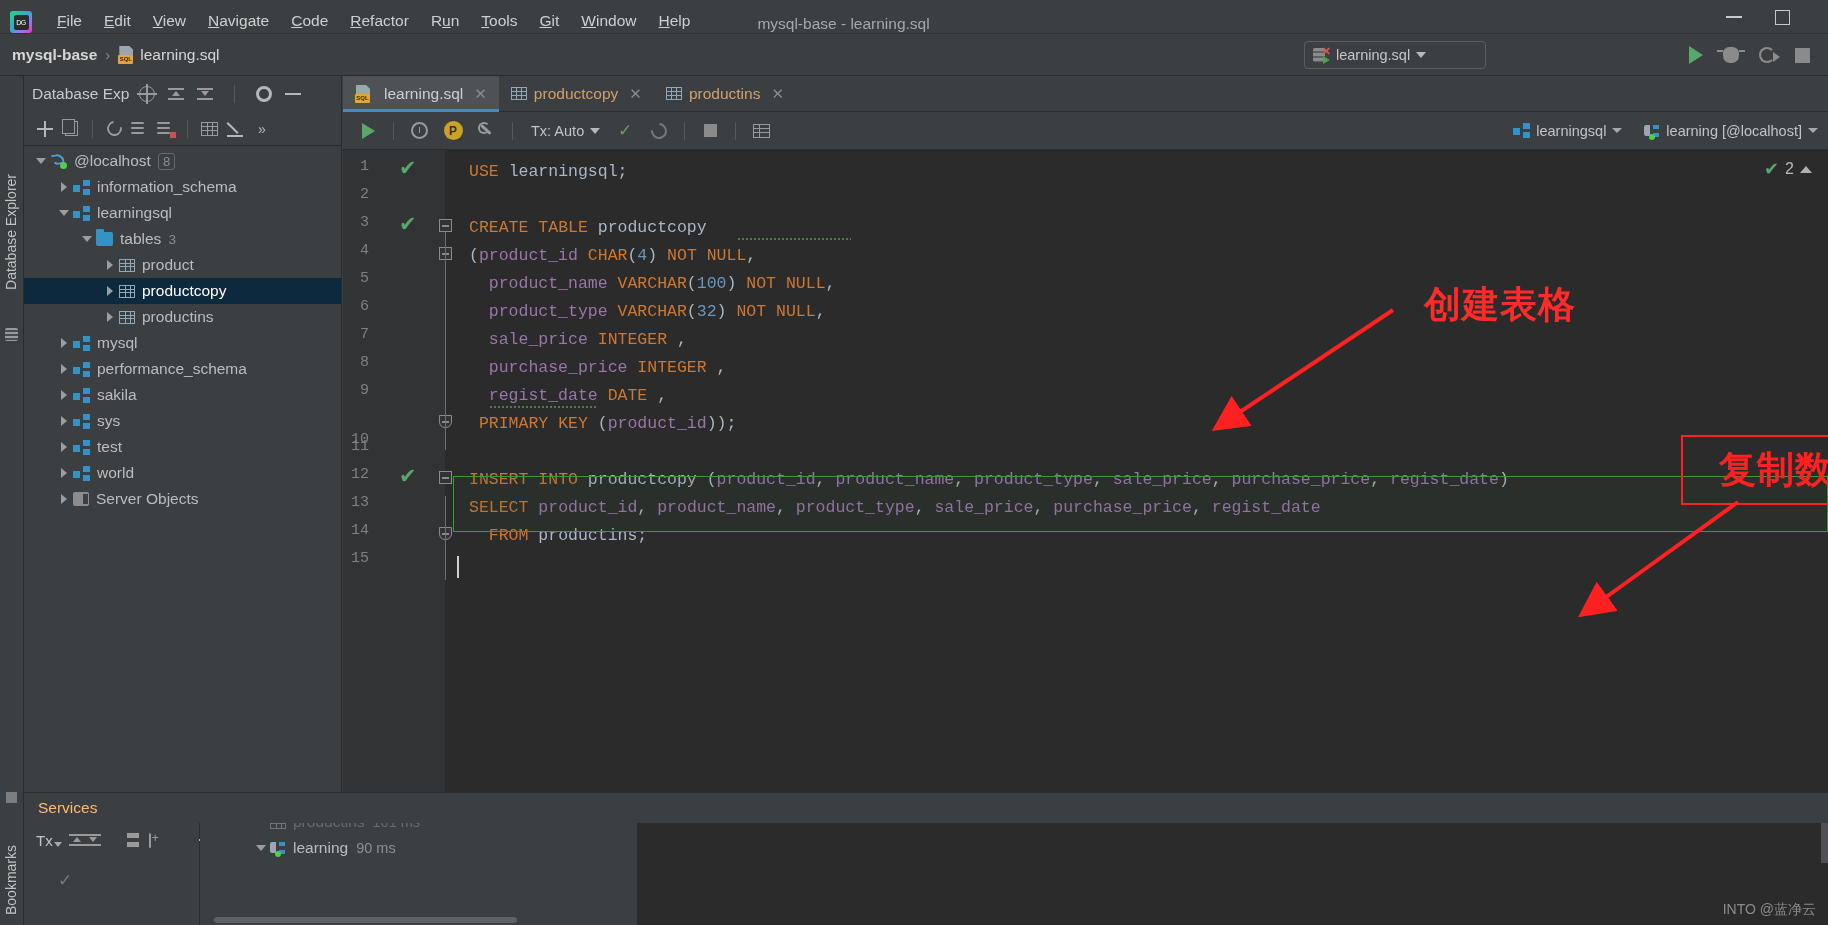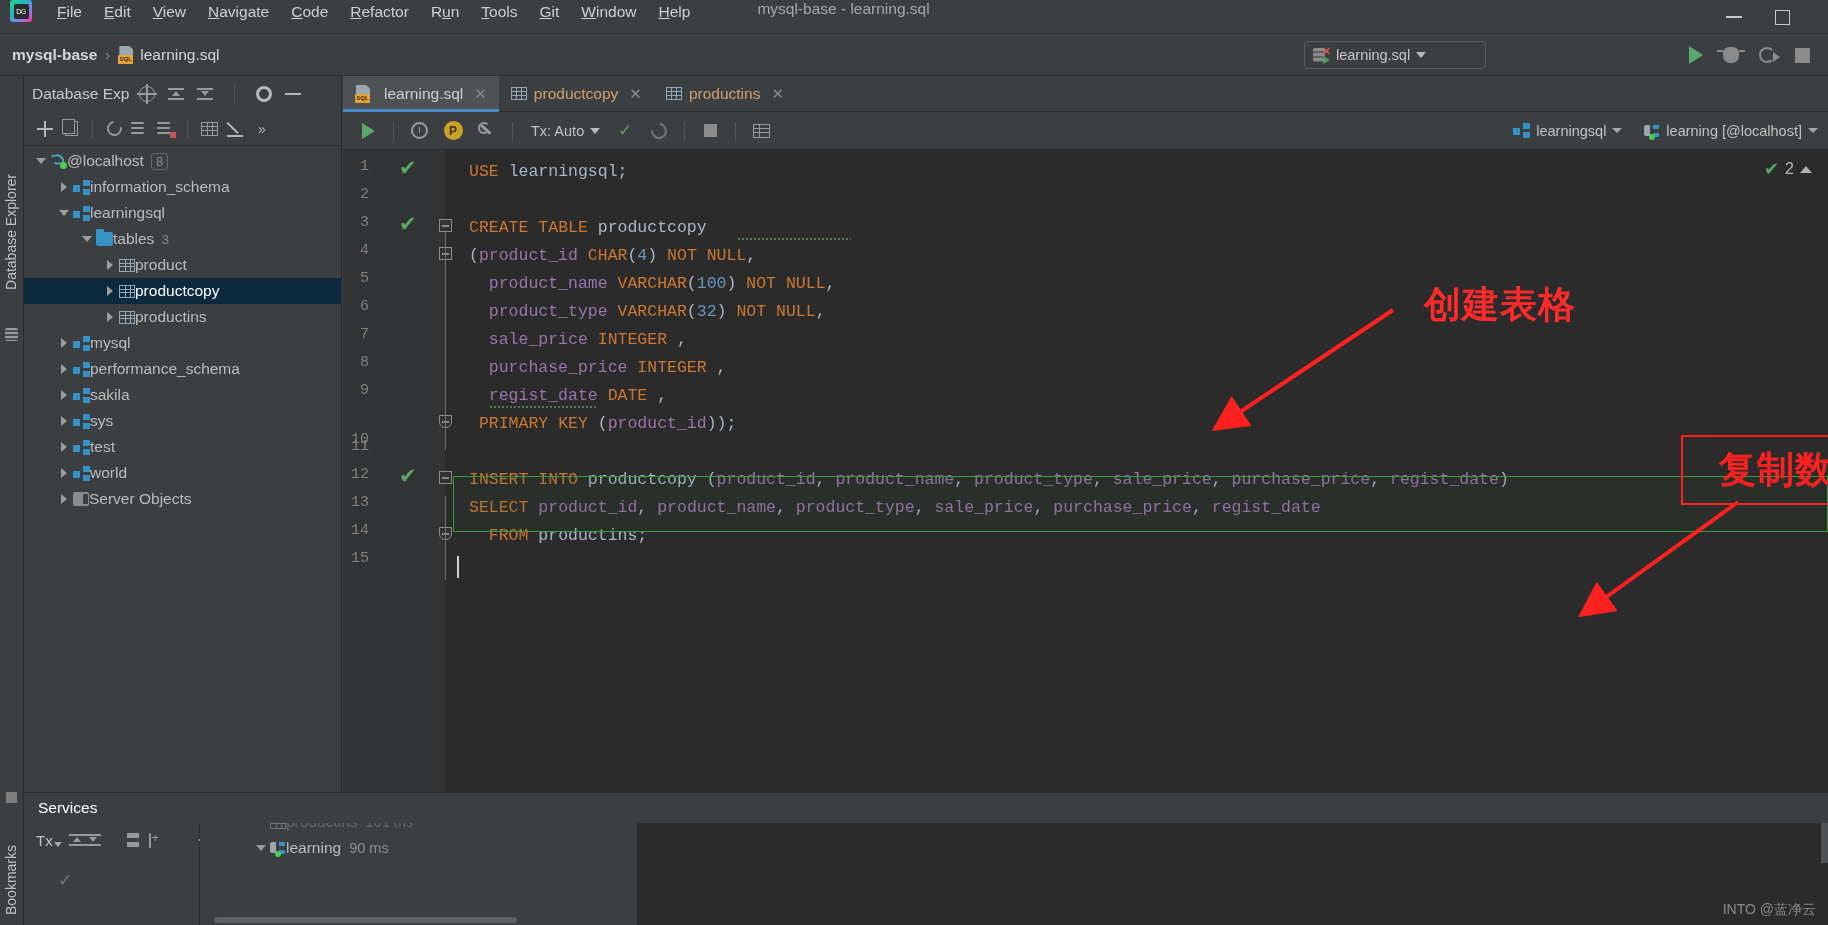--- a/index.html
+++ b/index.html
@@ -13,21 +13,21 @@
     position: relative;
     width: 1828px; height: 925px;
     background: #3c3f41;
     color: #bbbbbb;
   }
 
   
   .menubar {
     position: absolute; left: 0; top: 0; width: 1828px; height: 34px;
     background: #3c3f41;
-    display: flex; align-items: flex-start;
+    display: flex; align-items: flex-end;
     border-bottom: 1px solid #323232;
   }
   .dg-logo {
     width: 22px; height: 22px; margin-left: 10px; margin-right: 14px;
     border-radius: 3px; position: relative; overflow: hidden;
     background: linear-gradient(135deg,#21d789 0%, #22b5bf 38%, #9775f8 72%, #ff318c 100%);
     display:flex; align-items:center; justify-content:center;
   }
   .dg-logo i {
     display:block; width: 15px; height: 15px; background:#2b2b2b; border-radius:2px;
@@ -252,21 +252,21 @@
   .ico-folder::before { content:""; position:absolute; left:0; top:-3px; width:8px; height:4px; background:#3592c4; border-radius:1px; }
   .ico-tbl {
     width: 16px; height: 13px; border: 1.5px solid #8fa7b6; flex:none; position:relative; background:
       linear-gradient(#8fa7b6,#8fa7b6) 0 3.2px/100% 1.1px no-repeat,
       linear-gradient(#8fa7b6,#8fa7b6) 0 6.6px/100% 1.1px no-repeat,
       linear-gradient(#8fa7b6,#8fa7b6) 4.5px 0/1.1px 100% no-repeat,
       linear-gradient(#8fa7b6,#8fa7b6) 9.5px 0/1.1px 100% no-repeat;
   }
   .ico-srvobj { width:16px; height:14px; flex:none; position:relative; background:#8c8c8c; border-radius:2px; }
   .ico-srvobj::after { content:""; position:absolute; right:1px; top:2px; width:5px; height:10px; background:#3c3f41; }
-  .tlabel { }
+  .tlabel { margin-left: 7px; }
   .tbadge { margin-left: 7px; font-size: 13px; color: #8c8c8c; border: 1px solid #6a6a6a; border-radius: 3px; padding: 0 4px; }
   .tcount { margin-left: 7px; font-size: 13.5px; color: #8b8b8b; }
 
   
   .editor-area {
     position: absolute; left: 343px; top: 76px; right: 0; height: 716px; background: #2b2b2b;
   }
   .tabstrip {
     height: 36px; background: #3c3f41; display: flex; align-items: stretch;
     border-bottom: 1px solid #2b2b2b;
@@ -371,21 +371,21 @@
     position: absolute; border: 2.5px solid #ff2020; display:flex; align-items:center; justify-content:center;
   }
   .anno-box span { color:#ff2020; font-size: 37px; font-weight: bold; font-family:"DejaVu Sans", sans-serif; letter-spacing:1px; }
 
   
   .services {
     position: absolute; left: 24px; top: 792px; right: 0; bottom: 0; background: #3c3f41;
     border-top: 1px solid #2b2b2b;
   }
   .svc-title {
-    position: absolute; left: 14px; top: 6px; font-size: 15.5px; color: #ffffff;
+    position: absolute; left: 14px; top: 6px; font-size: 15.5px; color: #fdba74;
   }
   .svc-toolbar {
     position: absolute; left: 0; top: 30px; width: 176px; bottom: 0; border-right: 1px solid #2b2b2b;
   }
   .svc-tb-row { display:flex; align-items:center; gap: 16px; padding: 8px 0 0 12px; }
   .svc-tx { font-size: 15px; color: #c3c3c3; position: relative; }
   .svc-tx::after { content:""; position:absolute; right:-9px; bottom:2px; width:0;height:0;
      border-left:4px solid transparent;border-right:4px solid transparent;border-top:5px solid #a8a8a8; }
   .svc-plus { position: relative; width: 16px; height: 16px; }
   .svc-plus::before { content:""; position:absolute; left:0; top:7px; width:16px; height:2px; background:#b7b7b7; }

